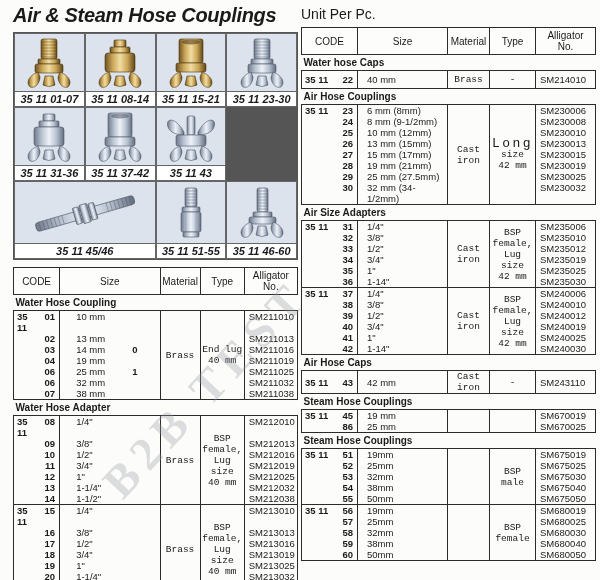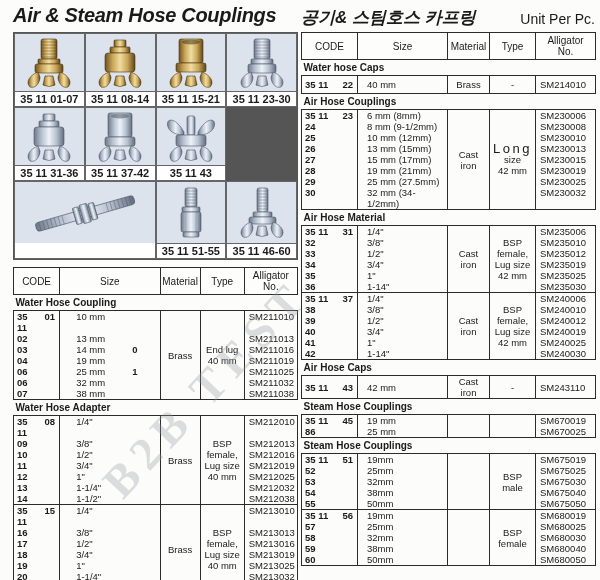--- a/index.html
+++ b/index.html
@@ -11,45 +11,45 @@
   .left-col{position:absolute;left:13px;top:2px;width:285px;}
   .right-col{position:absolute;left:301px;top:6px;width:294px;}
 
   .page-title{font-size:20px;font-style:italic;font-weight:bold;margin:2px 0 5px 0;letter-spacing:-0.3px;}
   .rhead{display:flex;justify-content:space-between;align-items:flex-end;margin-bottom:3px;}
   .page-title-kr{font-size:17px;font-style:italic;font-weight:bold;margin:0;}
   .unit-note{font-size:14px;padding-bottom:2px;}
 
   
   .grid{display:grid;grid-template-columns:repeat(4,1fr);border:1px solid #555;background:#555;}
-  .pcell{border:1px solid #666;display:flex;flex-direction:column;background:#fff;}
+  .pcell{border:1px solid #666;display:flex;flex-direction:column;background:#fff;font-style:italic;}
   .pcell.span2{grid-column:span 2;}
   .pimg{height:57px;background:#dde3ec;display:flex;align-items:center;justify-content:center;overflow:hidden;}
   .pcell.tall .pimg{height:61px;}
   .pcode{border-top:1px solid #666;font-weight:bold;font-size:11px;text-align:center;padding:1px 0;background:#fff;}
 
   
   table{border-collapse:collapse;table-layout:fixed;width:100%;margin-top:7px;}
   .right-col table{margin-top:2px;}
   th{border:1px solid #2b2b2b;font-weight:normal;font-size:10px;height:24px;vertical-align:middle;
      text-align:center;white-space:pre-line;line-height:11px;background:#fdfdfc;}
   td{font-size:9.5px;line-height:11px;padding:0;vertical-align:top;}
   .secTitle{font-weight:bold;font-size:10px;border-top:1px solid #2b2b2b;border-bottom:1px solid #2b2b2b;padding:2px 2px;}
   tbody.grp td{border-left:1px solid #2b2b2b;border-right:1px solid #2b2b2b;}
   tbody.grp tr:first-child td{border-top:1px solid #2b2b2b;}
   tbody.grp tr:last-child td,tbody.grp td[rowspan]{border-bottom:1px solid #2b2b2b;}
   tbody.grp.single td{height:17px;vertical-align:middle;}
   td.code{font-weight:bold;}
-  .codeLine{display:flex;justify-content:flex-start;gap:12px;padding:0 4px 0 3px;}
+  .codeLine{display:flex;justify-content:flex-end;gap:12px;padding:0 4px 0 3px;}
   .codeLine .pfx{margin-right:auto;}
   .szwrap{display:flex;padding-left:16px;}
   .right-col .szwrap{padding-left:9px;}
   .szwrap .ex{margin-left:auto;margin-right:22px;font-weight:bold;}
   td.mat,td.typ{text-align:center;vertical-align:middle;}
-  .mline,.tline{display:block;}
+  .mline,.tline{display:block;font-family:Liberation Mono, monospace;}
   .tline.big{font-size:13px;letter-spacing:2.5px;}
   td.no{padding-left:4px;margin-top:38px;}
 
   .wm{position:absolute;left:92px;top:472px;transform:rotate(-47deg);transform-origin:left top;
       font-size:46px;font-weight:bold;letter-spacing:8px;white-space:nowrap;
       font-family:"Liberation Serif",serif;color:rgba(150,152,162,0.32);pointer-events:none;z-index:6;}
 </style>
 </head>
 <body>
 
@@ -227,20 +227,21 @@
             </defs>
             <g transform="rotate(-16 55 27)">
               <rect x="4" y="23" width="102" height="9" rx="3" fill="url(#g8)" stroke="#4e5564" stroke-width="0.6"></rect>
               <path d="M8 23V32M12 23V32M16 23V32M20 23V32M24 23V32M28 23V32M32 23V32M78 23V32M82 23V32M86 23V32M90 23V32M94 23V32M98 23V32M102 23V32" stroke="#4e5564" stroke-width="0.8" opacity="0.5" fill="none"></path>
               <rect x="44" y="19" width="6" height="17" rx="1" fill="url(#g8)" stroke="#4e5564" stroke-width="0.6"></rect>
               <rect x="51" y="18" width="8" height="19" rx="1" fill="url(#g8)" stroke="#4e5564" stroke-width="0.6"></rect>
               <rect x="60" y="19" width="6" height="17" rx="1" fill="url(#g8)" stroke="#4e5564" stroke-width="0.6"></rect>
             </g>
           </svg>
         </div>
+        <div class="pcode">35 11 45/46</div>
       </div>
       <div class="pcell tall">
         <div class="pimg">
           <svg width="66" height="54" viewBox="0 0 64 54">
             <defs>
               <linearGradient id="g9" x1="0" y1="0" x2="1" y2="0">
                 <stop offset="0%" stop-color="#6f7888"></stop>
                 <stop offset="25%" stop-color="#b6c1d0"></stop>
                 <stop offset="50%" stop-color="#eef2f8"></stop>
                 <stop offset="75%" stop-color="#b6c1d0"></stop>
@@ -618,21 +619,20 @@
             </td>
             <td class="no">SM213038</td>
           </tr>
         </tbody>
       </table>
     </div>
 </div>
 
 <div class="right-col">
   <div class="rhead">
-    <h2 class="page-title-kr">공기&amp; 스팀호스 카프링</h2>
     <span class="unit-note">Unit Per Pc.</span>
   </div>
   <div id="rightTableWrap">
       <table>
         <colgroup>
           <col style="width: 56px;">
           <col style="width: 90px;">
           <col style="width: 42px;">
           <col style="width: 46px;">
           <col style="width: 60px;">
@@ -790,21 +790,21 @@
             <td class="size">
               <div class="szwrap">
                 <span class="sz">32 mm (34-1/2mm)</span>
               </div>
             </td>
             <td class="no">SM230032</td>
           </tr>
         </tbody>
         <tbody class="sec">
           <tr>
-            <td class="secTitle" colspan="5">Air Hose Material</td>
+            <td class="secTitle" colspan="5">Air Size Adapters</td>
           </tr>
         </tbody>
         <tbody class="grp">
           <tr>
             <td class="code">
               <div class="codeLine">
                 <span class="pfx">35 11</span>
                 <span class="sfx">31</span>
               </div>
             </td>

